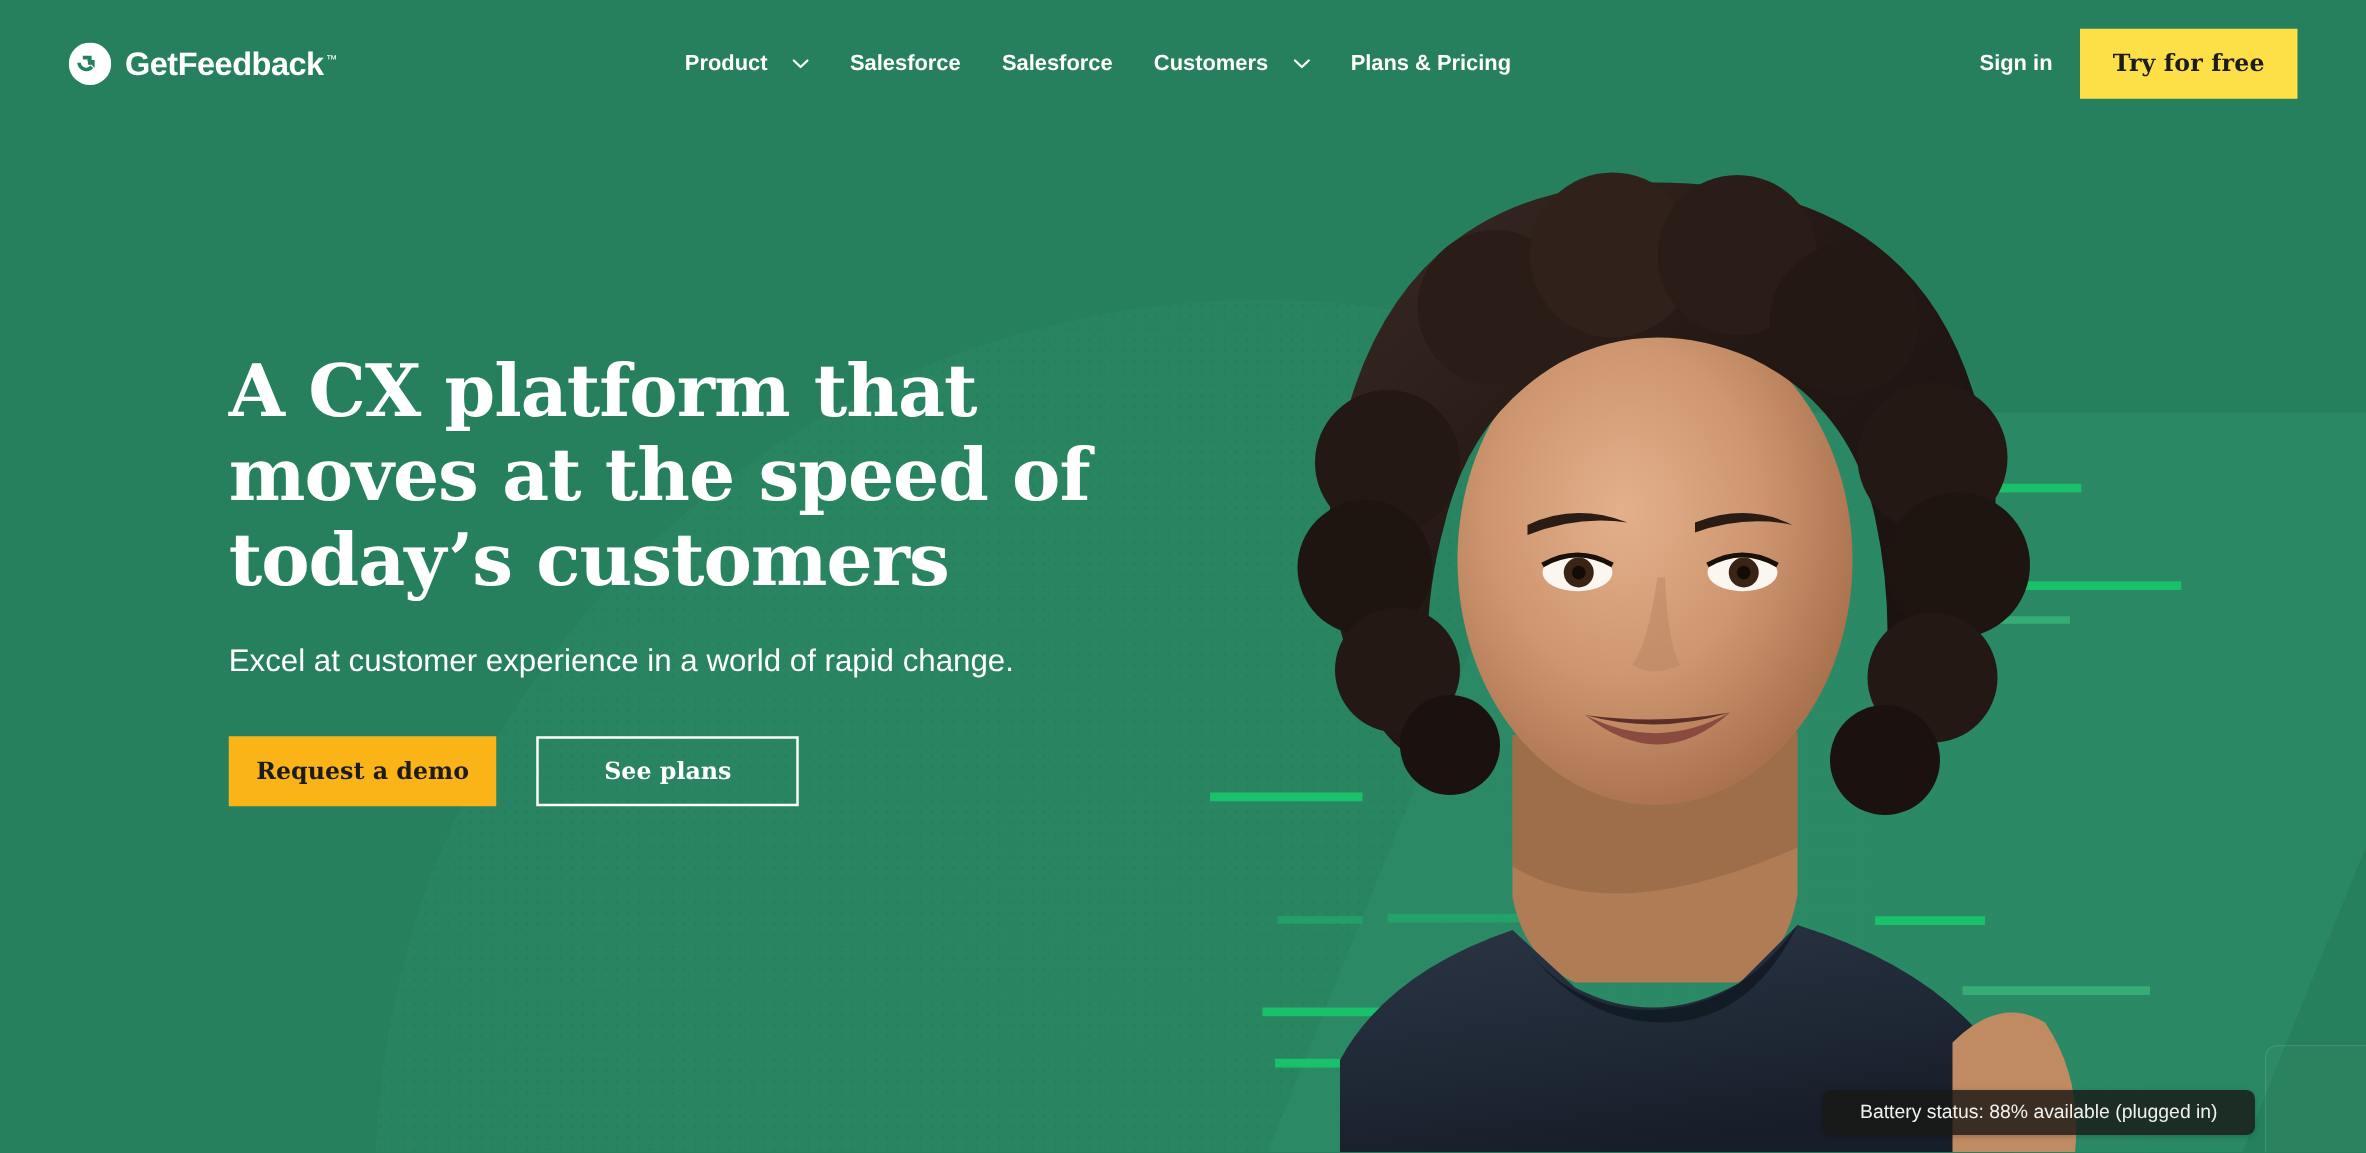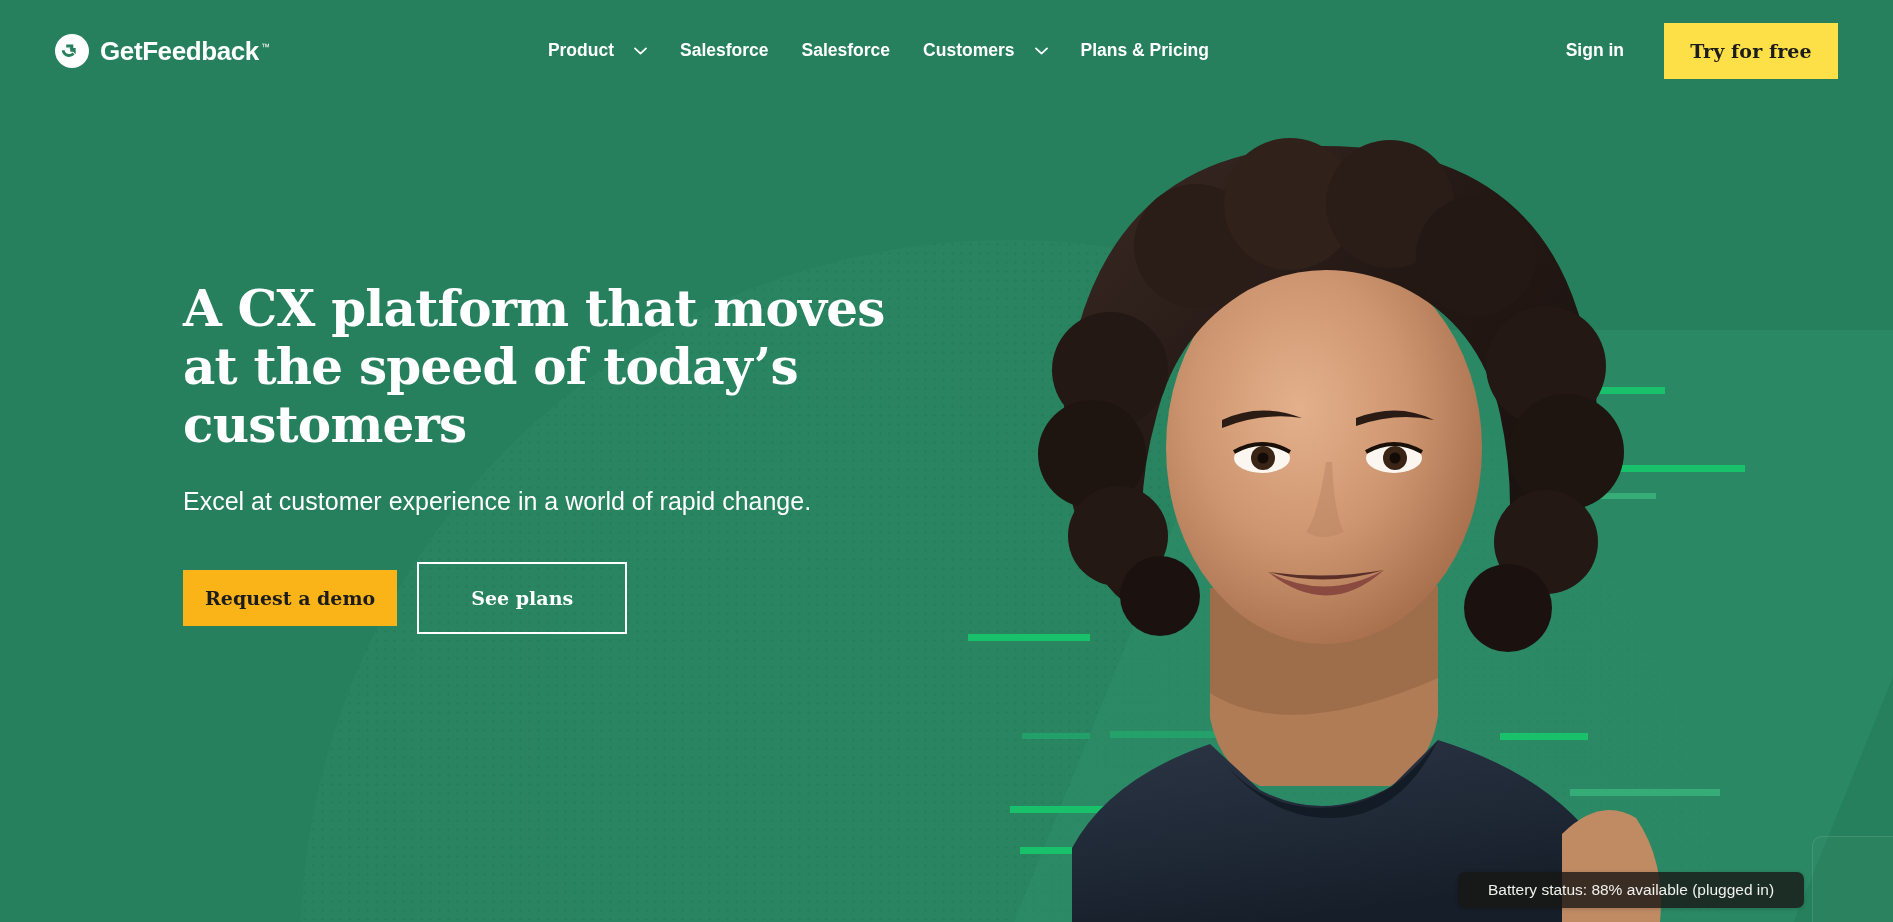--- a/index.html
+++ b/index.html
@@ -127,21 +127,21 @@
     align-items: center;
     gap: 0;
     height: 100%;
   }
   .signin {
     color: #fff;
     font-size: 17.5px;
     font-weight: 700;
     line-height: 1;
     cursor: pointer;
-    margin-right: 40px;
+    margin-right: 22px;
     white-space: nowrap;
   }
   .btn-try {
     background: #fde047;
     color: #1C1C1C;
     border: none;
     font-family: "DejaVu Serif", "Liberation Serif", serif;
     font-size: 19px;
     font-weight: 700;
     padding: 0 26px;
@@ -157,35 +157,35 @@
   .hero {
     position: absolute;
     left: 183px;
     top: 280px;
     width: 720px;
     z-index: 30;
   }
   .hero-title {
     color: #ffffff;
     font-family: "DejaVu Serif", "Liberation Serif", serif;
-    font-size: 50px;
+    font-size: 58px;
     font-weight: 700;
     line-height: 1.16;
     letter-spacing: -0.8px;
     margin: 0 0 30px 0;
   }
   .hero-sub {
     color: #ffffff;
     font-size: 25px;
     font-weight: 400;
     line-height: 1.42;
     margin: 0 0 42px 0;
     max-width: 680px;
   }
-  .hero-ctas { display: flex; align-items: center; gap: 20px; }
+  .hero-ctas { display: flex; align-items: center; gap: 32px; }
 
   .btn-demo {
     background: #FBB418;
     color: #1C1C1C;
     border: none;
     font-family: "DejaVu Serif", "Liberation Serif", serif;
     font-size: 19px;
     font-weight: 700;
     height: 56px;
     min-width: 208px;
@@ -193,21 +193,21 @@
     cursor: pointer;
     white-space: nowrap;
   }
   .btn-plans {
     background: transparent;
     color: #ffffff;
     border: 2px solid #ffffff;
     font-family: "DejaVu Serif", "Liberation Serif", serif;
     font-size: 19px;
     font-weight: 700;
-    height: 72px;
+    height: 56px;
     min-width: 210px;
     padding: 0 22px;
     cursor: pointer;
     white-space: nowrap;
   }
 
   
   .portrait-wrap {
     position: absolute;
     left: 960px;

